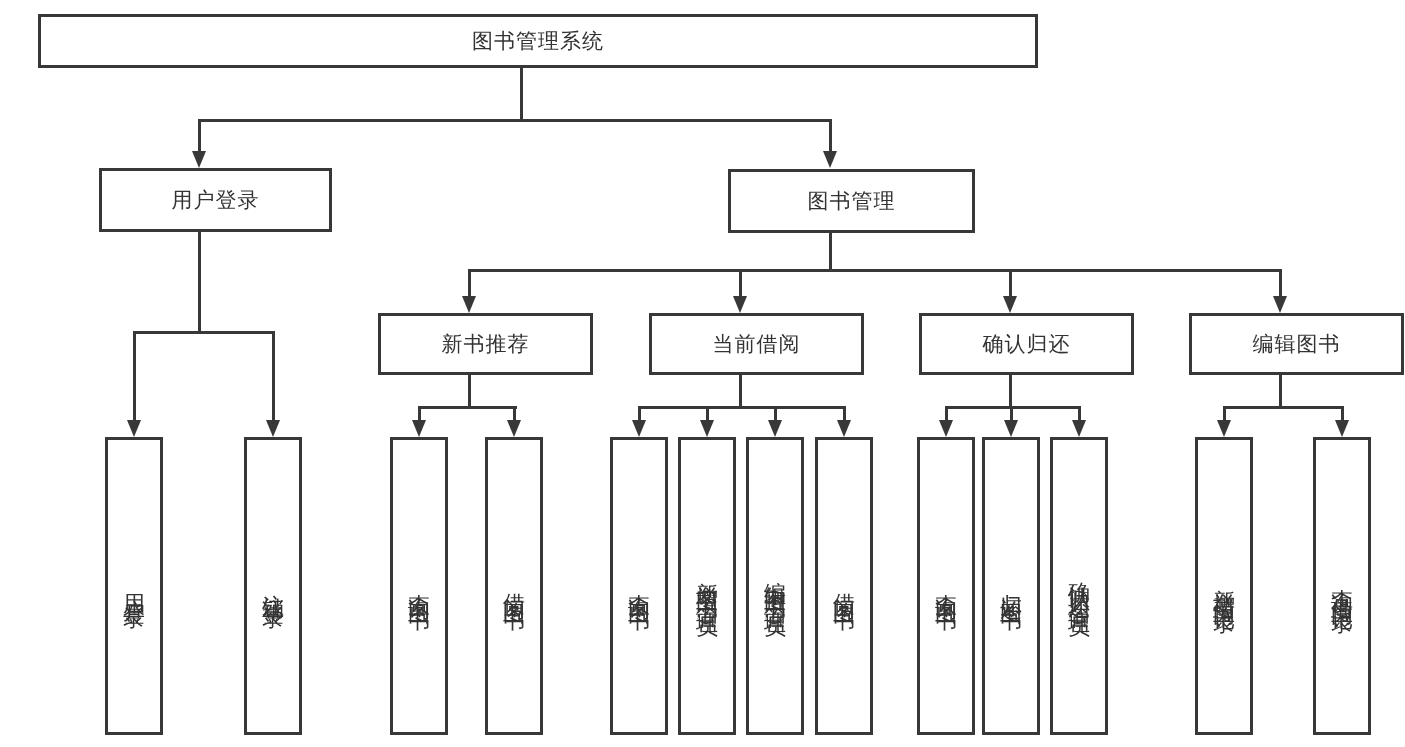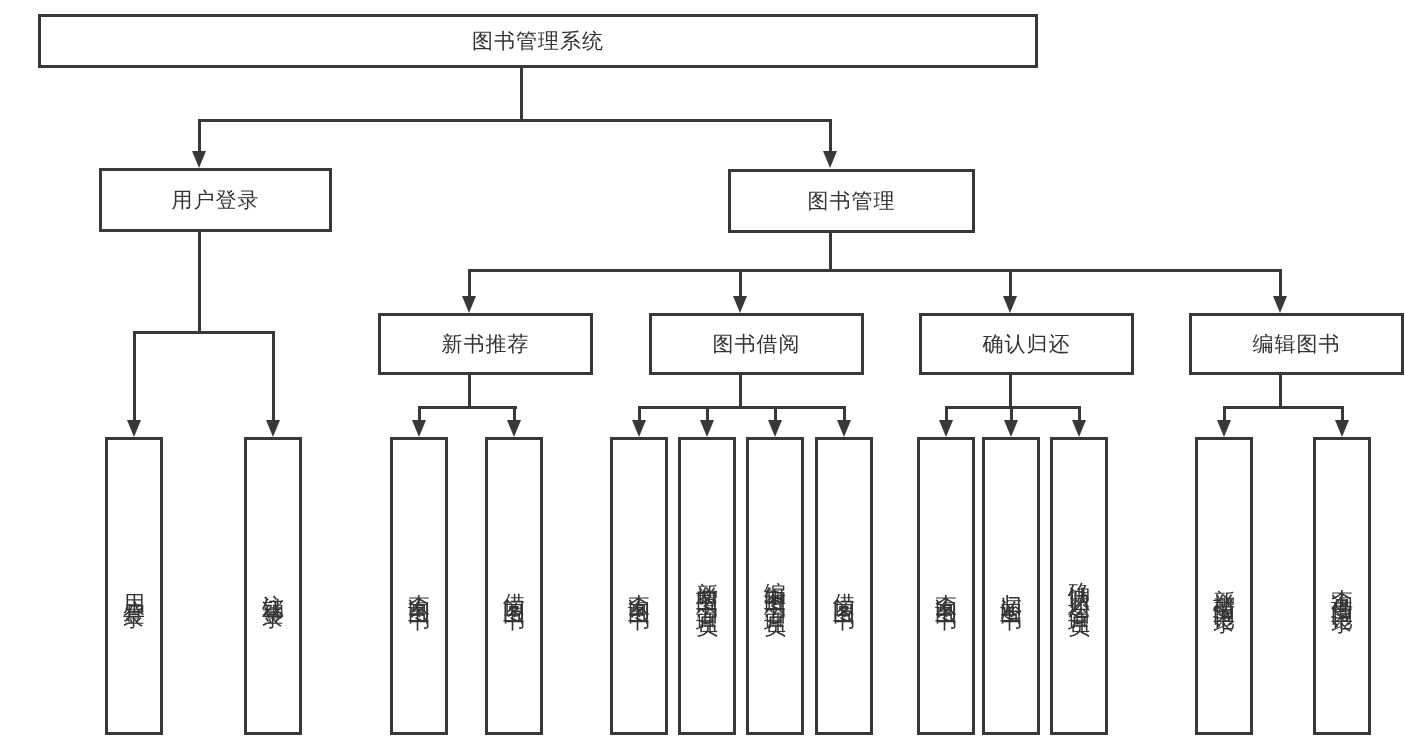--- a/index.html
+++ b/index.html
@@ -122,21 +122,21 @@
 
   <div class="box hbox" style="left:712px; top:169px; width:247px; height:64px;">
     <span class="label">图书管理</span>
   </div>
 
   <div class="box hbox" style="left:362px; top:313px; width:215px; height:62px;">
     <span class="label">新书推荐</span>
   </div>
 
   <div class="box hbox" style="left:633px; top:313px; width:215px; height:62px;">
-    <span class="label">图书借阅</span>
+    <span class="label">当前借阅</span>
   </div>
 
   <div class="box hbox" style="left:903px; top:313px; width:215px; height:62px;">
     <span class="label">确认归还</span>
   </div>
 
   <div class="box hbox" style="left:1173px; top:313px; width:215px; height:62px;">
     <span class="label">编辑图书</span>
   </div>
 

